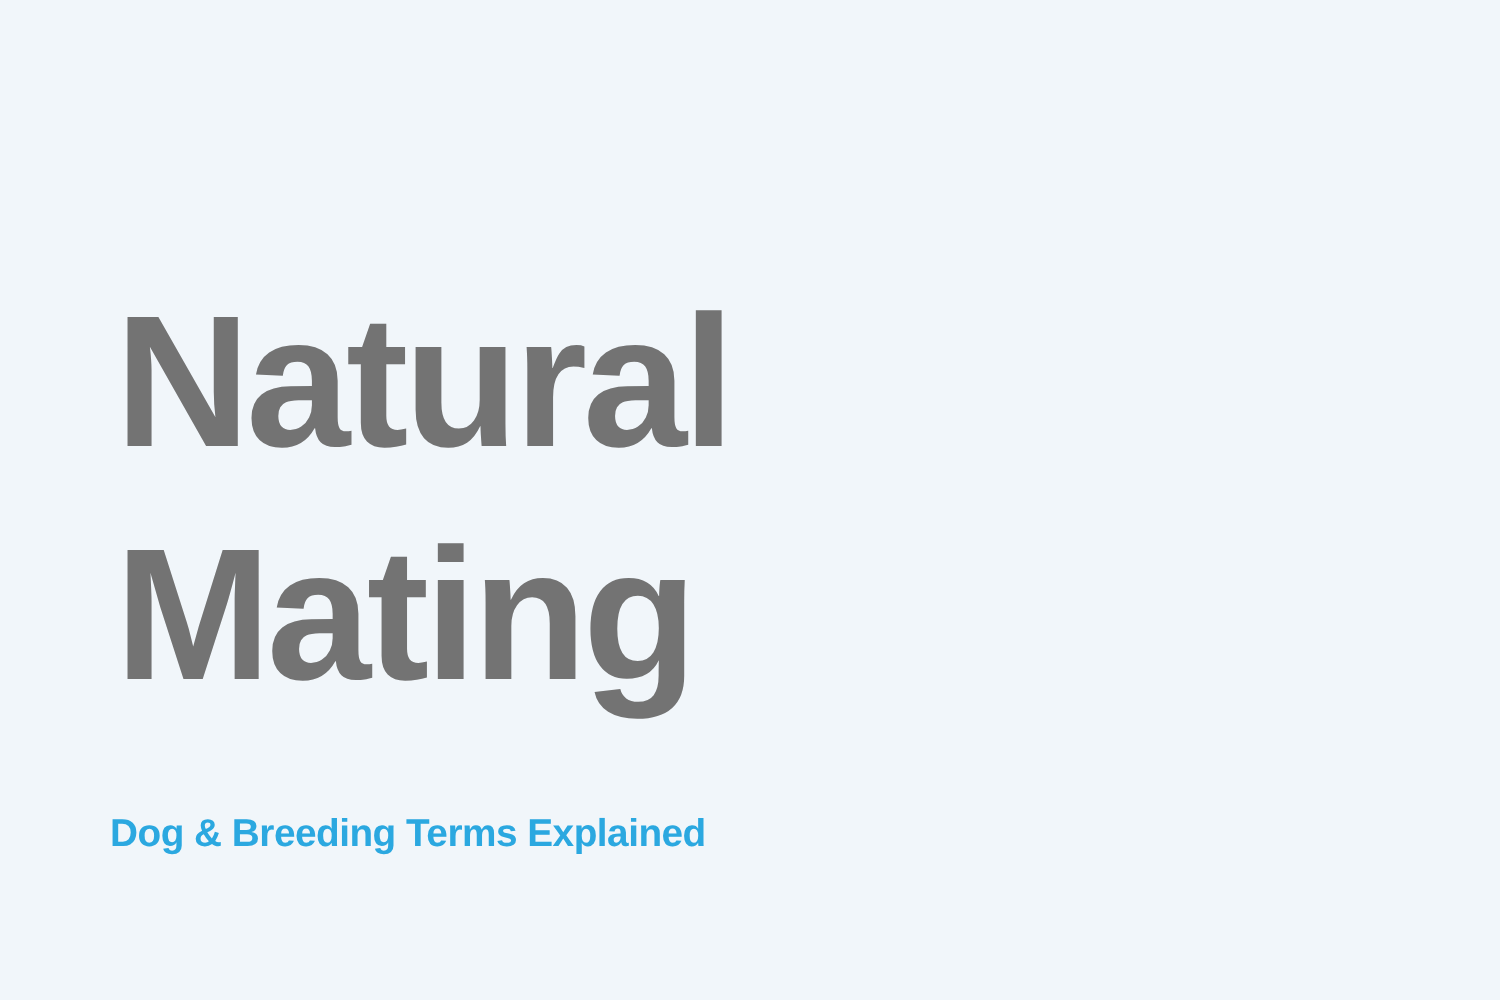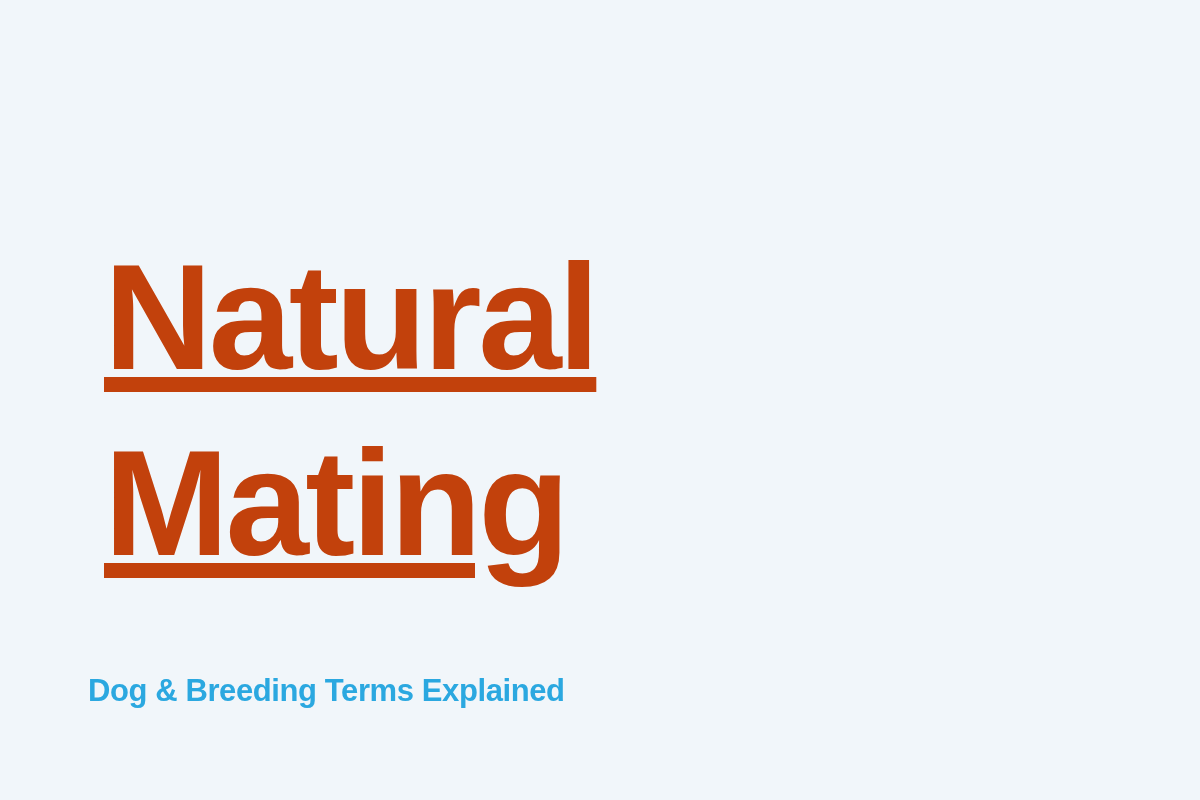--- a/index.html
+++ b/index.html
@@ -24,36 +24,35 @@
   }
 
   #content-block {
     position: absolute;
     left: 88px;
     top: 208px;
     width: 1020px;
   }
 
   #headline {
-    margin: 16px;
+    margin: 4px;
     padding: 0;
     font-family: "Liberation Sans", sans-serif;
     font-weight: 700;
     font-size: 150px;
     line-height: 186px;
     letter-spacing: -3.5px;
-    color: #c2410c;
+    color: #737373;
     white-space: pre-line;
-    text-decoration: underline;
   }
 
   #subtitle-wrap {
     position: absolute;
     left: 88px;
-    top: 672px;
+    top: 648px;
     width: 1020px;
   }
 
   #subtitle {
     margin: 0;
     padding: 0;
     font-family: "Liberation Sans", sans-serif;
     font-weight: 700;
     font-size: 31px;
     line-height: 38px;

